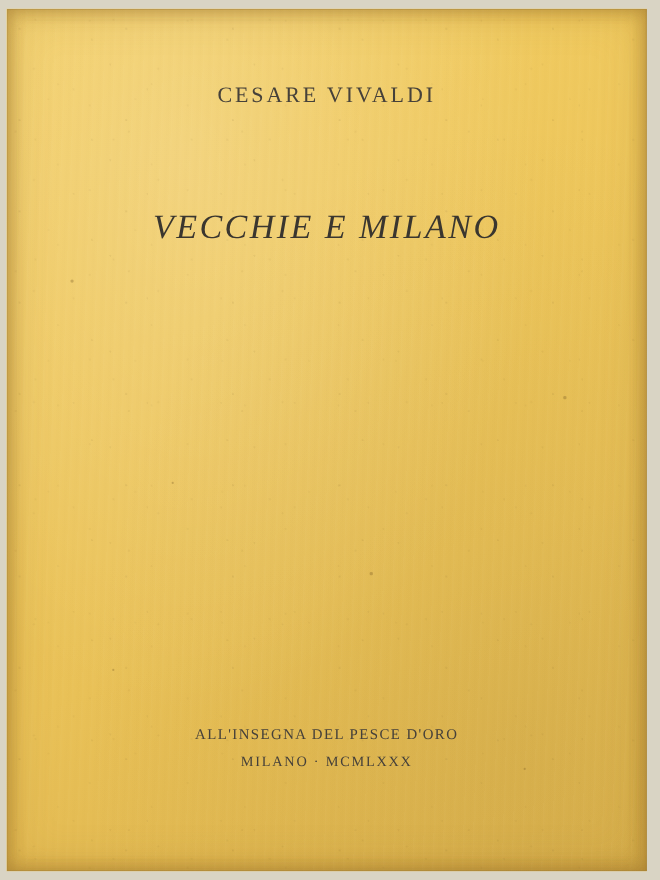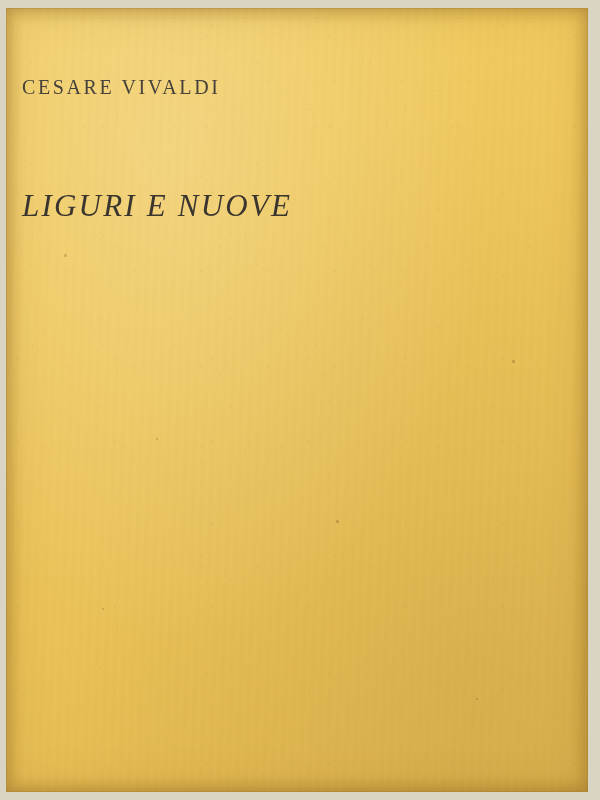--- a/index.html
+++ b/index.html
@@ -80,22 +80,23 @@
     box-shadow:
       inset 0 0 0 1px rgba(160,125,55,0.30),
       inset 4px 0 14px rgba(150,110,40,0.22),
       inset -4px 0 14px rgba(150,110,40,0.22),
       inset 0 5px 16px rgba(150,110,40,0.18),
       inset 0 -5px 16px rgba(150,110,40,0.20);
   }
 
   .text-block {
     position: absolute;
-    left: 16px;
+    left: 0;
     right: 0;
+    text-align: center;
     color: #3b3730;
   }
 
   #author {
     top: 68px;
     font-size: 20px;
     letter-spacing: 2.6px;
     font-weight: 400;
     color: #46413a;
     font-variant: small-caps;
@@ -166,20 +167,22 @@
     <div class="speck" style="left:58px; top:246px; width:3px; height:3px;"></div>
     <div class="speck" style="left:506px; top:352px; width:2.5px; height:2.5px;"></div>
     <div class="speck" style="left:150px; top:430px; width:2px; height:2px;"></div>
     <div class="speck" style="left:330px; top:512px; width:2.5px; height:2.5px;"></div>
     <div class="speck" style="left:470px; top:690px; width:2px; height:2px;"></div>
     <div class="speck" style="left:96px; top:600px; width:2px; height:2px;"></div>
 
     <div class="text-block" id="author">CESARE VIVALDI</div>
 
 
-    <div class="text-block" id="title-sub">LIGURI E NUOVE</div>
+    <div class="text-block" id="title-sub">VECCHIE E MILANO</div>
 
 
+    <div class="text-block" id="imprint">ALL'INSEGNA DEL PESCE D'ORO</div>
 
+    <div class="text-block" id="imprint-place">MILANO · MCMLXXX</div>
 
     <div id="edges"></div>
   </div>
 </div>
 
 </body></html>

